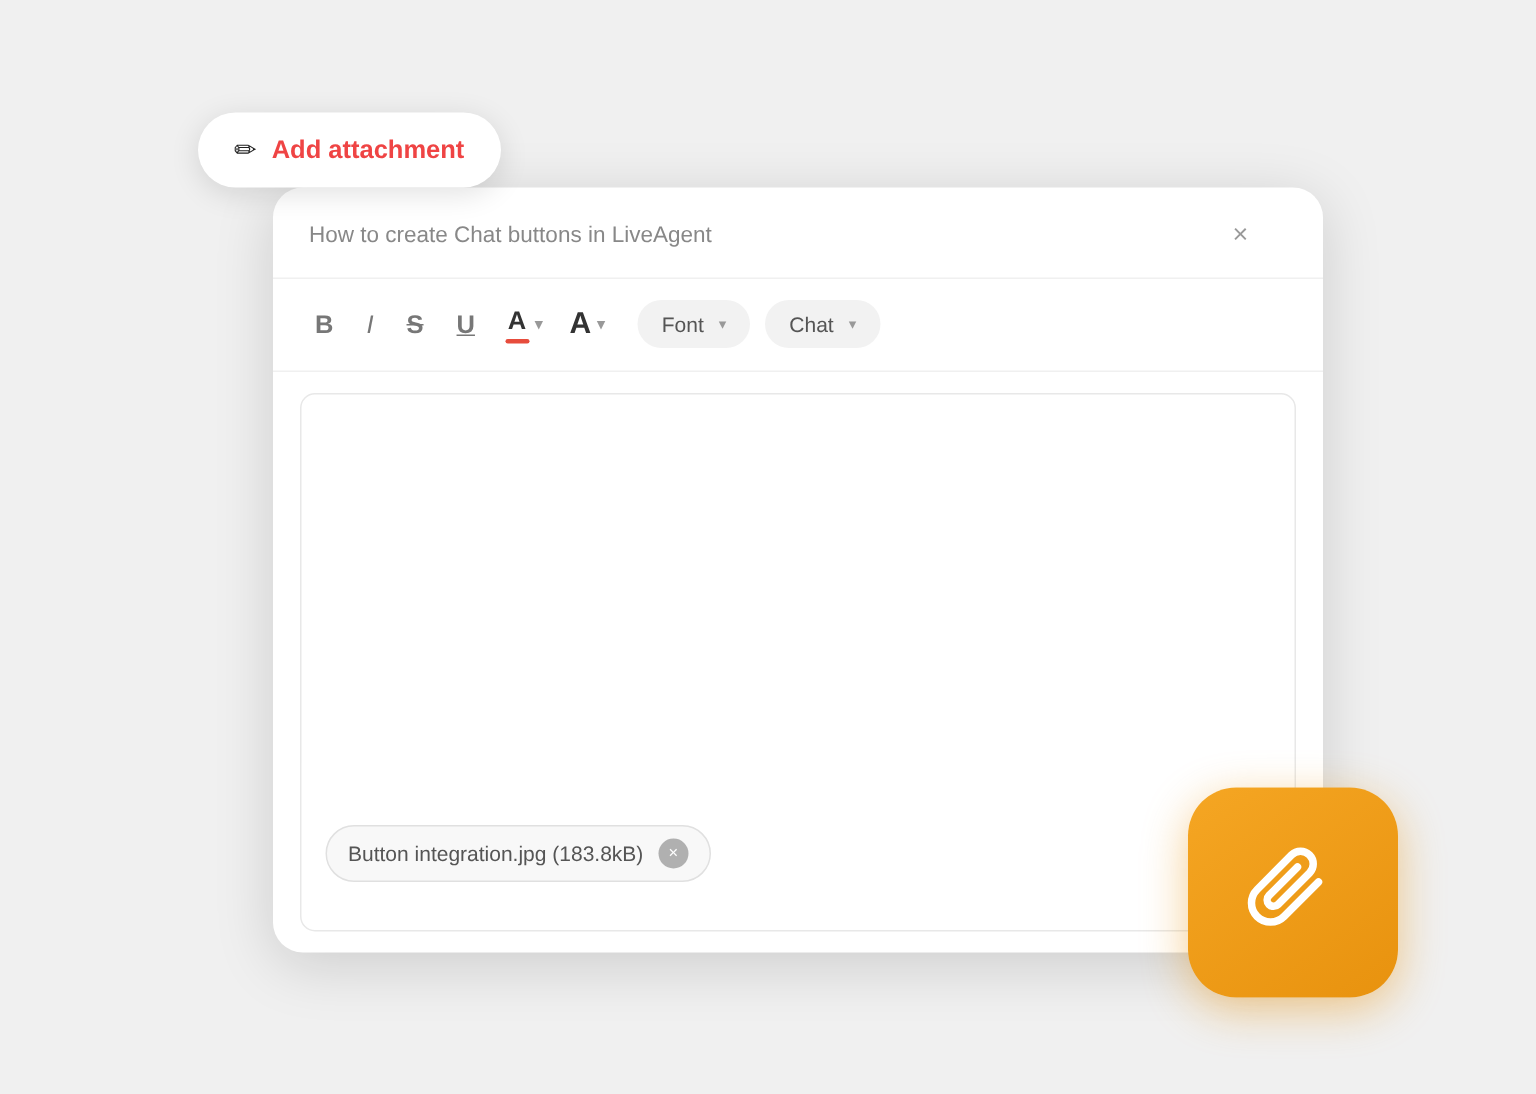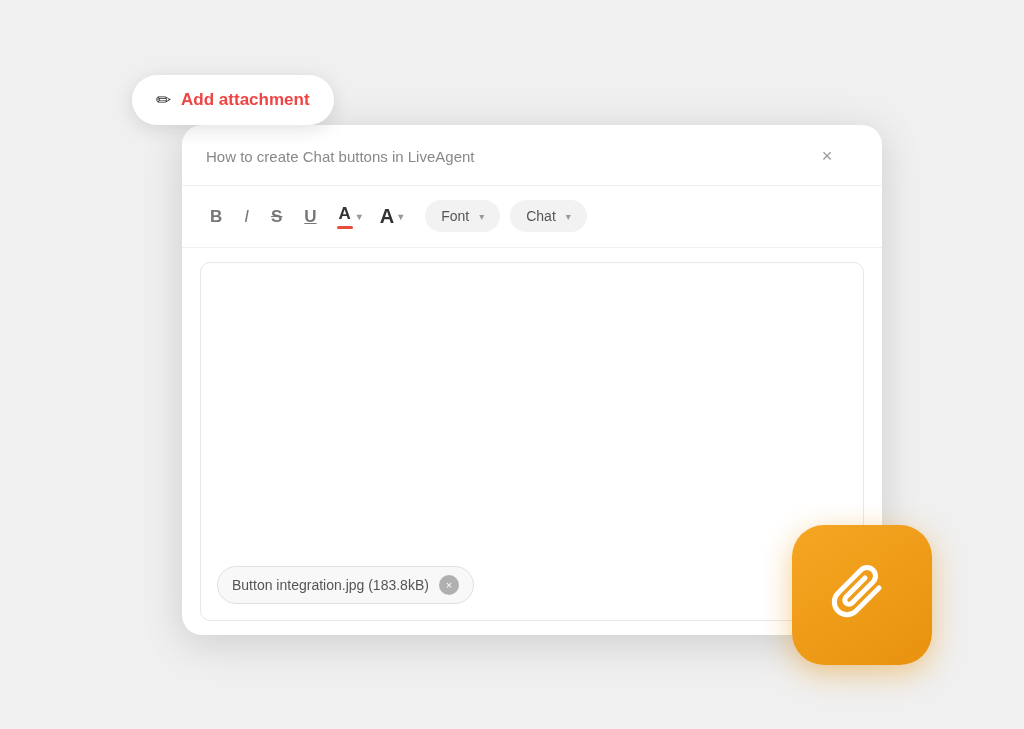--- a/index.html
+++ b/index.html
@@ -173,21 +173,21 @@
       margin: 14px 18px;
       border: 1.5px solid #e8e8e8;
       border-radius: 10px;
       position: relative;
       overflow: hidden;
     }
 
     
     .attachment-tag {
       position: absolute;
-      bottom: 16px;
+      bottom: 32px;
       left: 16px;
       background: #f8f8f8;
       border: 1.5px solid #e0e0e0;
       border-radius: 30px;
       padding: 8px 14px;
       display: flex;
       align-items: center;
       gap: 10px;
       font-size: 14px;
       color: #555;

